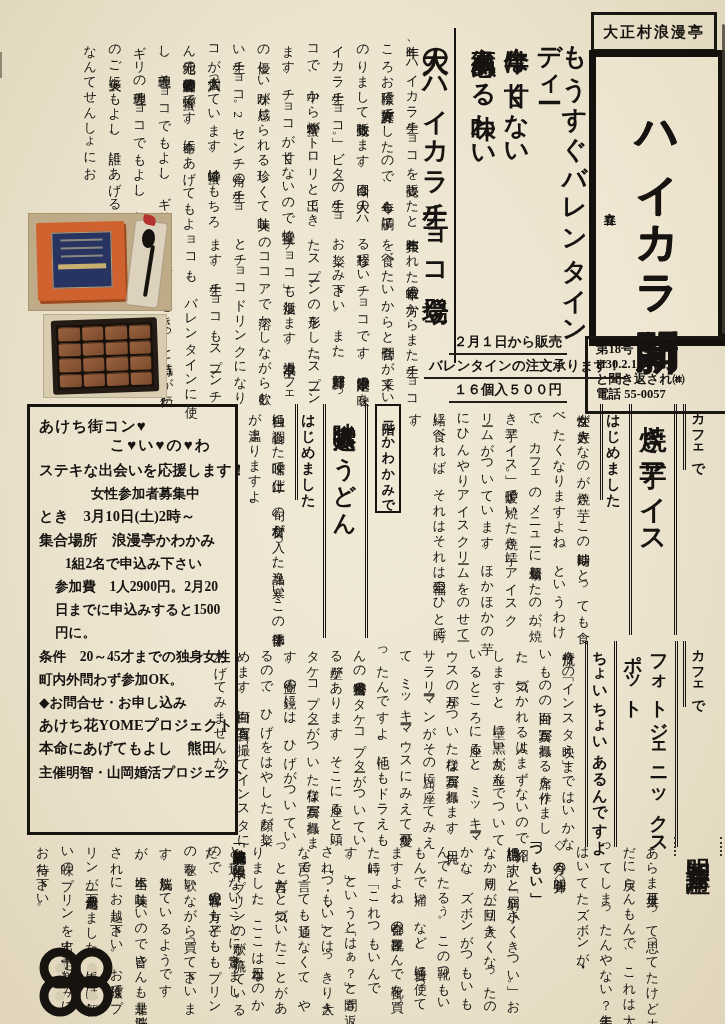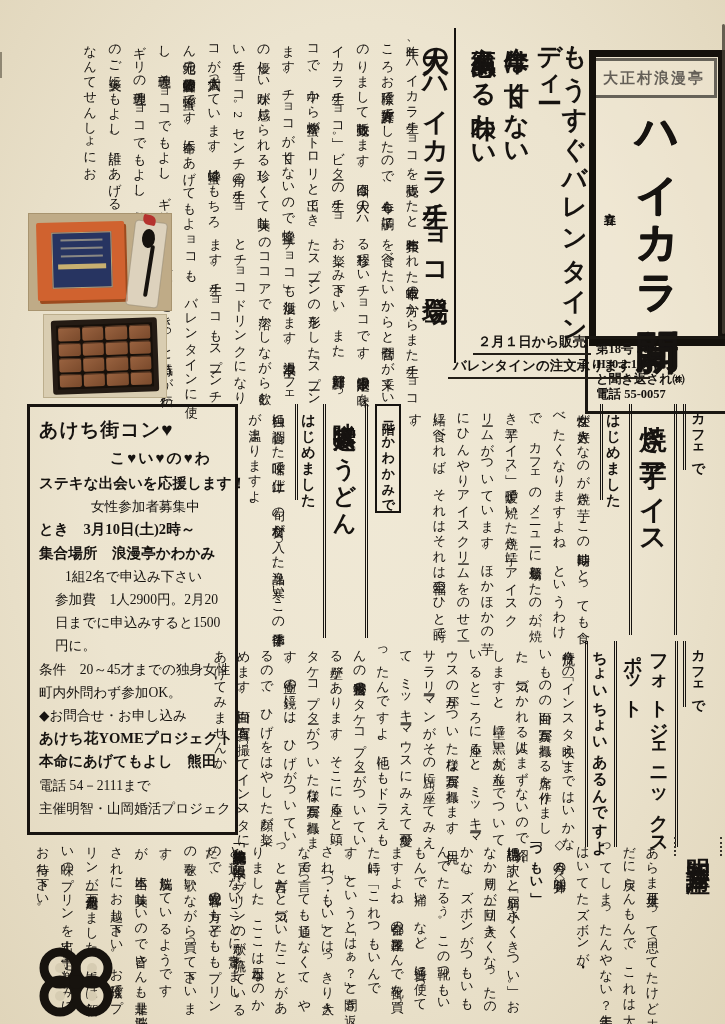--- a/index.html
+++ b/index.html
@@ -10,21 +10,21 @@
     overflow:hidden; color:var(--ink);
     font-family:"Liberation Serif","DejaVu Serif",serif;
   }
   .abs{ position:absolute; }
   .v{ writing-mode:vertical-rl; text-orientation:mixed; }
   .sans{ font-family:"Liberation Sans","DejaVu Sans",sans-serif; }
 
   
   .romantei{ left:591px; top:12px; width:120px; height:34px; border:3px solid #1a1712;
     display:flex; align-items:center; justify-content:center;
-    font-weight:700; font-size:15px; letter-spacing:2px;margin-top:46px; }
+    font-weight:700; font-size:15px; letter-spacing:2px; }
   .logo-box{ left:589px; top:50px; width:122px; height:282px; border:7px solid #14110c;
     display:flex; align-items:center; justify-content:center; background:rgba(245,238,220,.35); }
   .logo-text{ writing-mode:vertical-rl; font-weight:900; font-size:42px; line-height:1;
     letter-spacing:2px; text-shadow:1px 0 0 var(--ink), 0 1px 0 var(--ink); }
   .logo-seal{ position:absolute; left:5px; top:146px; writing-mode:vertical-rl;
     font-size:12px; font-weight:700; letter-spacing:1px; }
   .issue-box{ left:585px; top:336px; width:128px; height:66px; border:3px solid #1a1712;
     padding:3px 8px; font-size:12.5px; line-height:15px; font-weight:600; white-space:nowrap; }
 
   
@@ -32,21 +32,21 @@
   .hl{ font-weight:800; font-size:25px; letter-spacing:2px; padding-left:8px; }
   .hl-last{ font-size:26px; letter-spacing:1px; border-right:2px solid var(--ink);
     padding-right:5px; margin-right:7px; }
 
   
   .body-text{ font-size:13px; letter-spacing:.5px; font-weight:500; }
   .article-top{ left:2px; top:36px; width:422px; height:191px; line-height:24.8px; }
   .article-top2{ left:150px; top:229px; width:274px; height:181px; line-height:24.6px; }
 
   
-  .sales{ left:448px; top:331px; width:168px; height:72px; text-align:center;
+  .sales{ left:424px; top:331px; width:168px; height:72px; text-align:center;
     font-weight:700; font-size:13.5px; white-space:nowrap;text-decoration:underline; }
   .sales div{ margin:2px 0; }
   .sales span{ display:inline-block; border-bottom:2px solid #241f18; padding:0 5px 2px; }
 
   
   .photo1{ left:28px; top:213px; width:144px; height:98px; background:#bfab87;
     box-shadow:0 0 0 1px #a8946f inset; overflow:hidden; }
   .choco-box{ position:absolute; left:9px; top:9px; width:88px; height:78px;
     background:#d0622f; border-radius:2px; transform:rotate(-1.5deg);
     box-shadow:2px 3px 0 #9c4a1e; }
@@ -68,23 +68,23 @@
   .tray{ width:106px; height:74px; background:#241b14; border-radius:3px;
     transform:rotate(-2deg); padding:5px; box-sizing:border-box; }
   .tray-grid{ width:100%; height:100%; background:#17100a; display:grid;
     grid-template-columns:repeat(4,1fr); grid-template-rows:repeat(4,1fr); gap:2px; padding:2px; box-sizing:border-box; }
   .tray-grid b{ background:linear-gradient(145deg,#9a6340,#7a4a2c); border-radius:2px;
     box-shadow:0 1px 0 rgba(0,0,0,.5) inset; }
 
   
   .machikon{ left:27px; top:404px; width:211px; height:431px; border:3px solid #181410;
     padding:8px 9px; box-sizing:border-box; }
-  .mk-title{ font-size:19px; font-weight:800; letter-spacing:1px; margin:2px 0 6px; }
+  .mk-title{ font-size:15px; font-weight:800; letter-spacing:1px; margin:2px 0 0; }
   .mk-sub{ font-size:15px; font-weight:700; margin:0 14px 4px 0; text-align:right; letter-spacing:2px; }
-  .mk-line{ font-size:13.6px; line-height:23.2px; font-weight:400; white-space:nowrap; }
+  .mk-line{ font-size:13.6px; line-height:23.2px; font-weight:700; white-space:nowrap; }
   .mk-line.b{ font-weight:700; font-size:14.6px; }
   .mk-line.center{ padding-left:52px; }
   .mk-line.ind{ padding-left:26px; }
 
   
   .kicker{ font-weight:700; font-size:13.5px; letter-spacing:1px;
     border-left:3px double var(--ink); padding-left:3px; margin-left:5px; inline-size:fit-content; }
   .kicker-box{ border:2px solid var(--ink); padding:5px 2px; font-weight:700; font-size:13px;
     margin-left:7px; inline-size:fit-content; letter-spacing:1px; }
   .vtitle{ font-weight:800; border-left:3px double var(--ink); border-right:3px double var(--ink); }
@@ -143,20 +143,21 @@
     <div class="hl">高級感ある味わい</div>
     <div class="hl hl-last">大人のハイカラ生チョコ登場</div>
   </div>
 
   <div class="abs v body-text article-top">昨年、ハイカラ生チョコを販売したところお陰様で大変好評でしたので、今年も調子にのりまして販売致します。今回は「大人のハイカラ生チョコ」。ビターの生チョコで、中から蜂蜜がトロリと出てきます。チョコが甘くないので蜂蜜の優しい味が感じられる珍しくて美味しい生チョコ。2センチ角の生チョコが十六個入っています。蜂蜜はもちろん地元の伊藤養蜂園の蜂蜜です。本命にあげてもよし、義理チョコでもよし、ギリギリの義理チョコでもよし、ご自分のご褒美にもよし。誰にあげるかなんてせんしょにお</div>
   <div class="abs v body-text article-top2">昨年買われた岐阜市の方からまた生チョコを食べたいからと問合せが来ている程珍しいチョコです。浪漫亭限定の味をお楽しみ下さい。また、前回好評だったスプーンの形をした「スプーンチョコ」も復活します。浪漫亭カフェのココアで溶かしながら飲むとチョコドリンクになります。生チョコもスプーンチョコも、バレンタインに使って頂けるときっと気持ちが伝わるはず。</div>
 
   <div class="abs sales">
     <div><span>２月１日から販売</span></div>
     <div><span>バレンタインの注文承ります！</span></div>
+    <div><span>１６個入５００円</span></div>
   </div>
 
   <div class="abs photo1">
     <div class="choco-box">
       <div class="choco-label">
         <i></i>
           <i></i>
           <i></i>
           <em></em>
       </div>
@@ -196,21 +197,20 @@
     <div class="mk-line center">女性参加者募集中</div>
     <div class="mk-line b">とき　3月10日(土)2時～</div>
     <div class="mk-line b">集合場所　浪漫亭かわかみ</div>
     <div class="mk-line ind">1組2名で申込み下さい</div>
     <div class="mk-line" style="white-space:normal;margin-left:16px;">参加費　1人2900円。2月20日までに申込みすると1500円に。</div>
     <div class="mk-line">条件　20～45才までの独身女性</div>
     <div class="mk-line">町内外問わず参加OK。</div>
     <div class="mk-line">◆お問合せ・お申し込み</div>
     <div class="mk-line b">あけち花YOMEプロジェクト</div>
     <div class="mk-line b">本命にあげてもよし　熊田</div>
-    <div class="mk-line">電話 54－2111まで</div>
     <div class="mk-line">主催明智・山岡婚活プロジェクト</div>
   </div>
 
   <div class="abs v miso">
     <div class="kicker-box sans">二階　かわかみで</div>
     <div class="vtitle miso-title sans">味噌煮込みうどん</div>
     <div class="vsub sans">はじめました</div>
     <div class="body-text miso-body">独自に調合した味噌で仕上げ、旬の食材が入った逸品。寒いこの季節体が温まりますよ。</div>
   </div>
 

